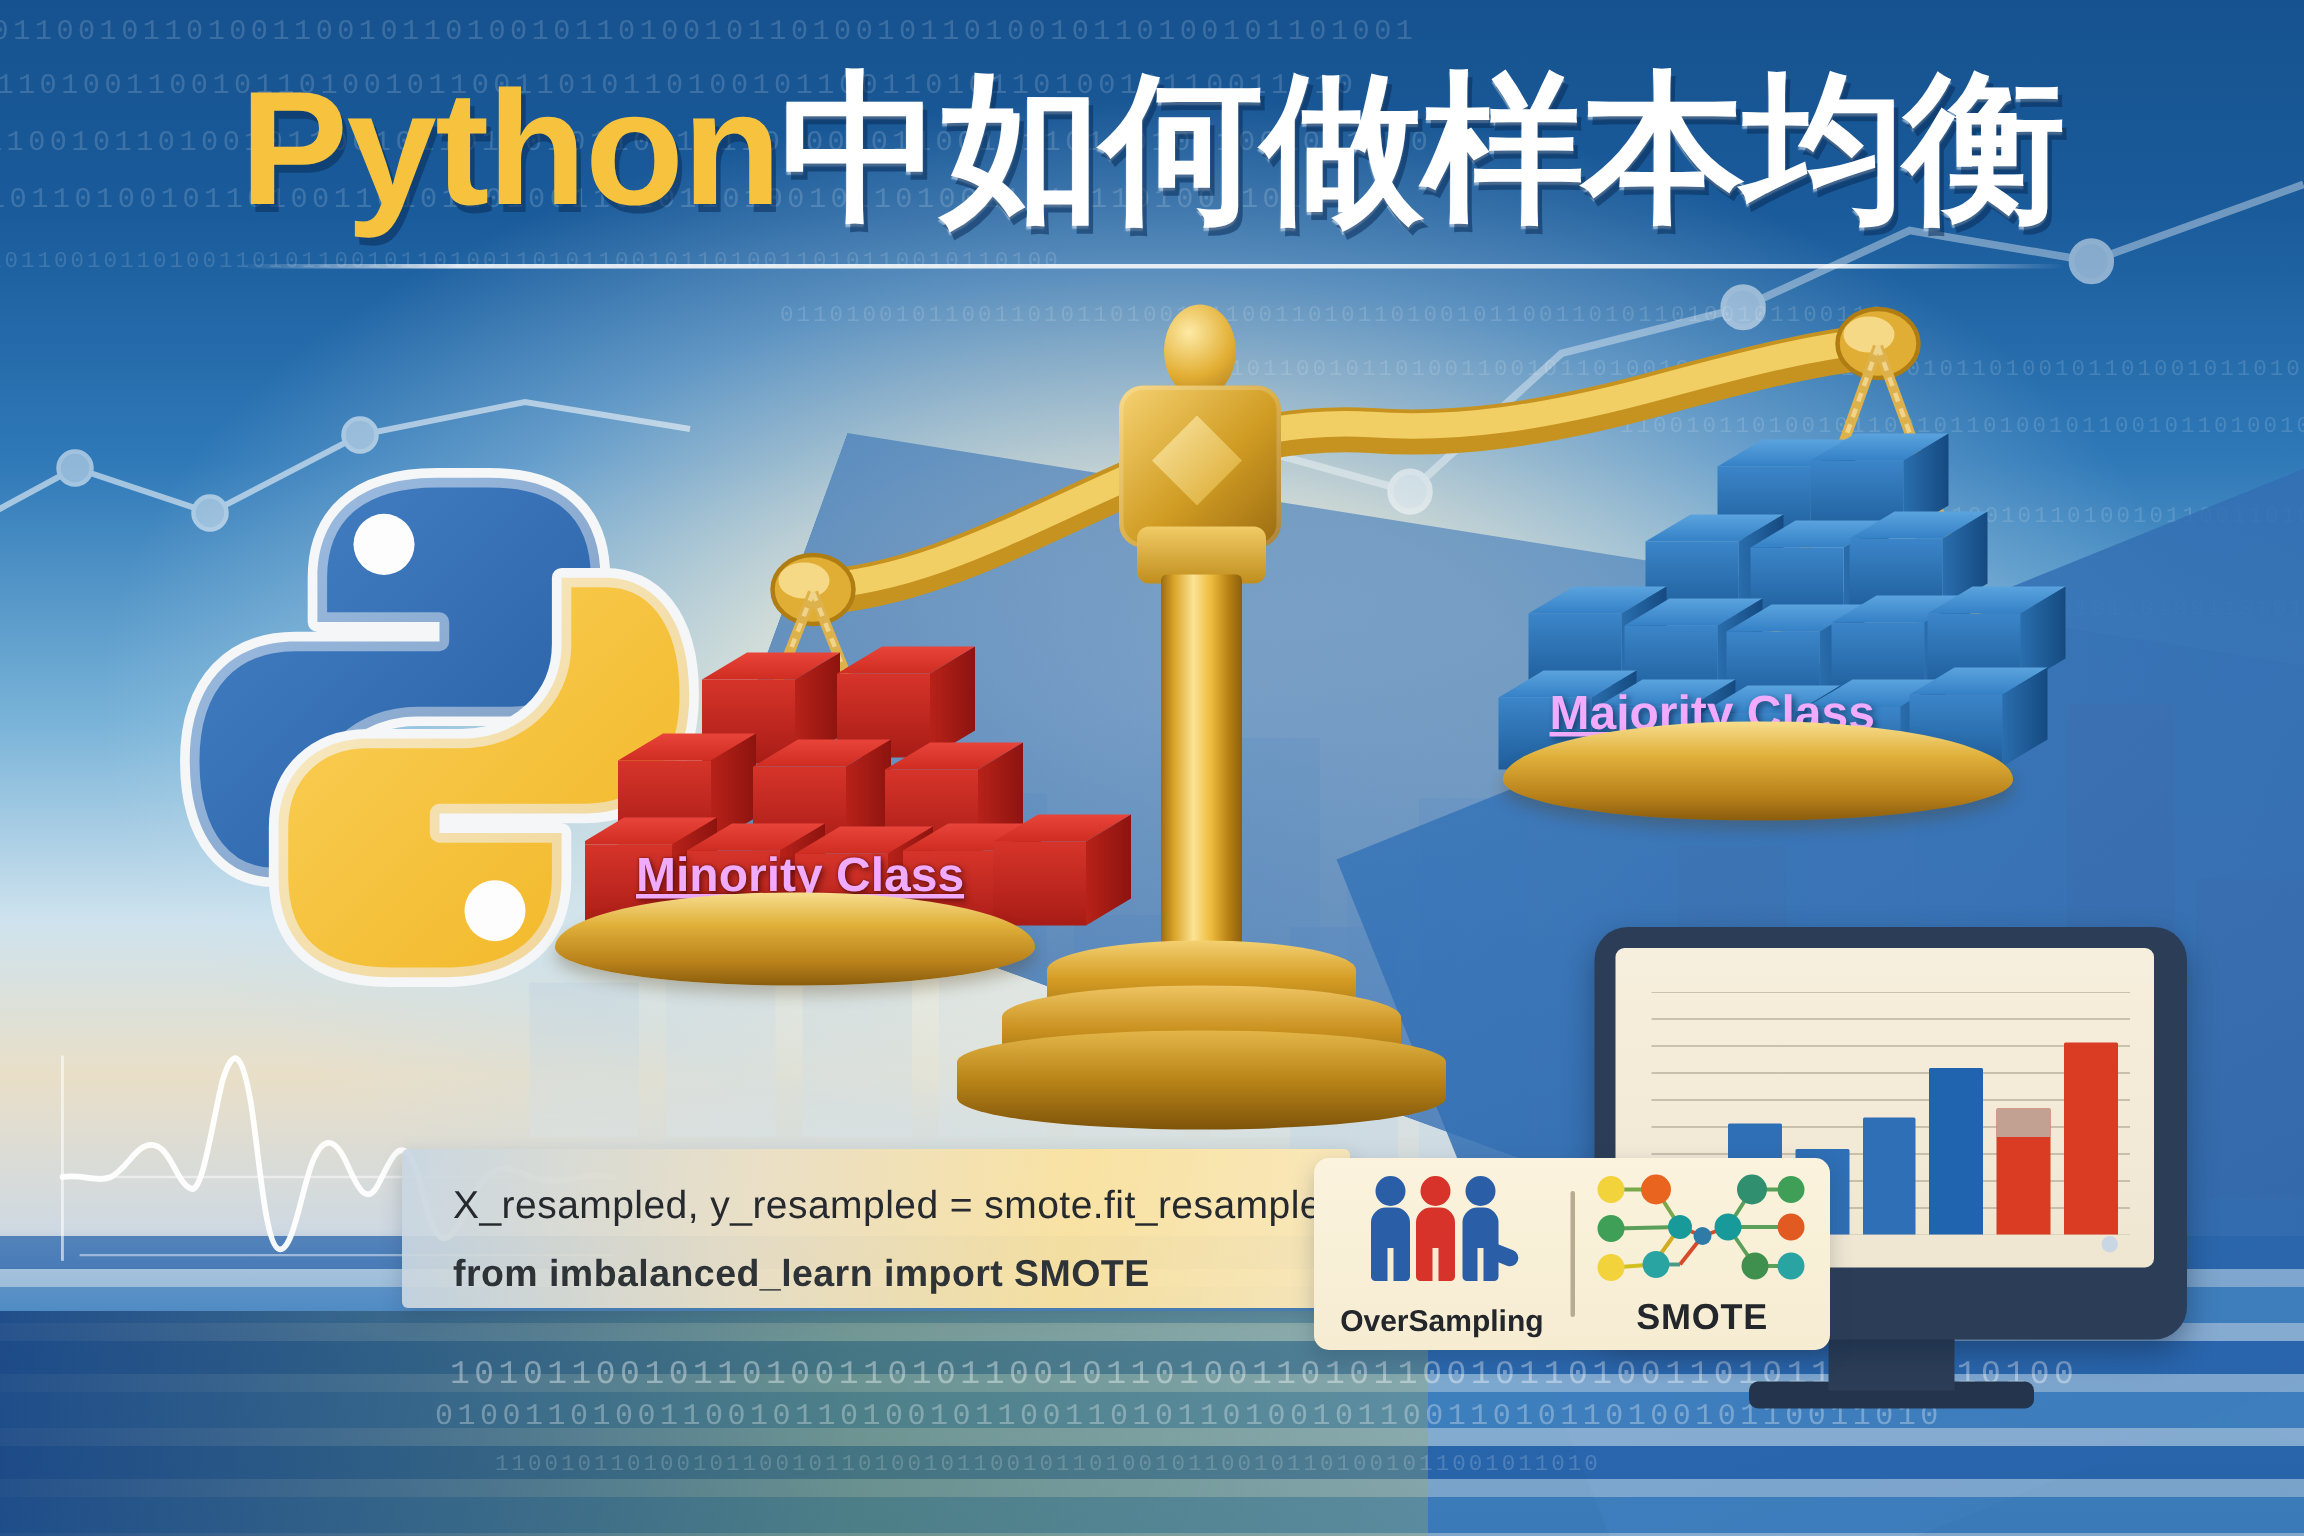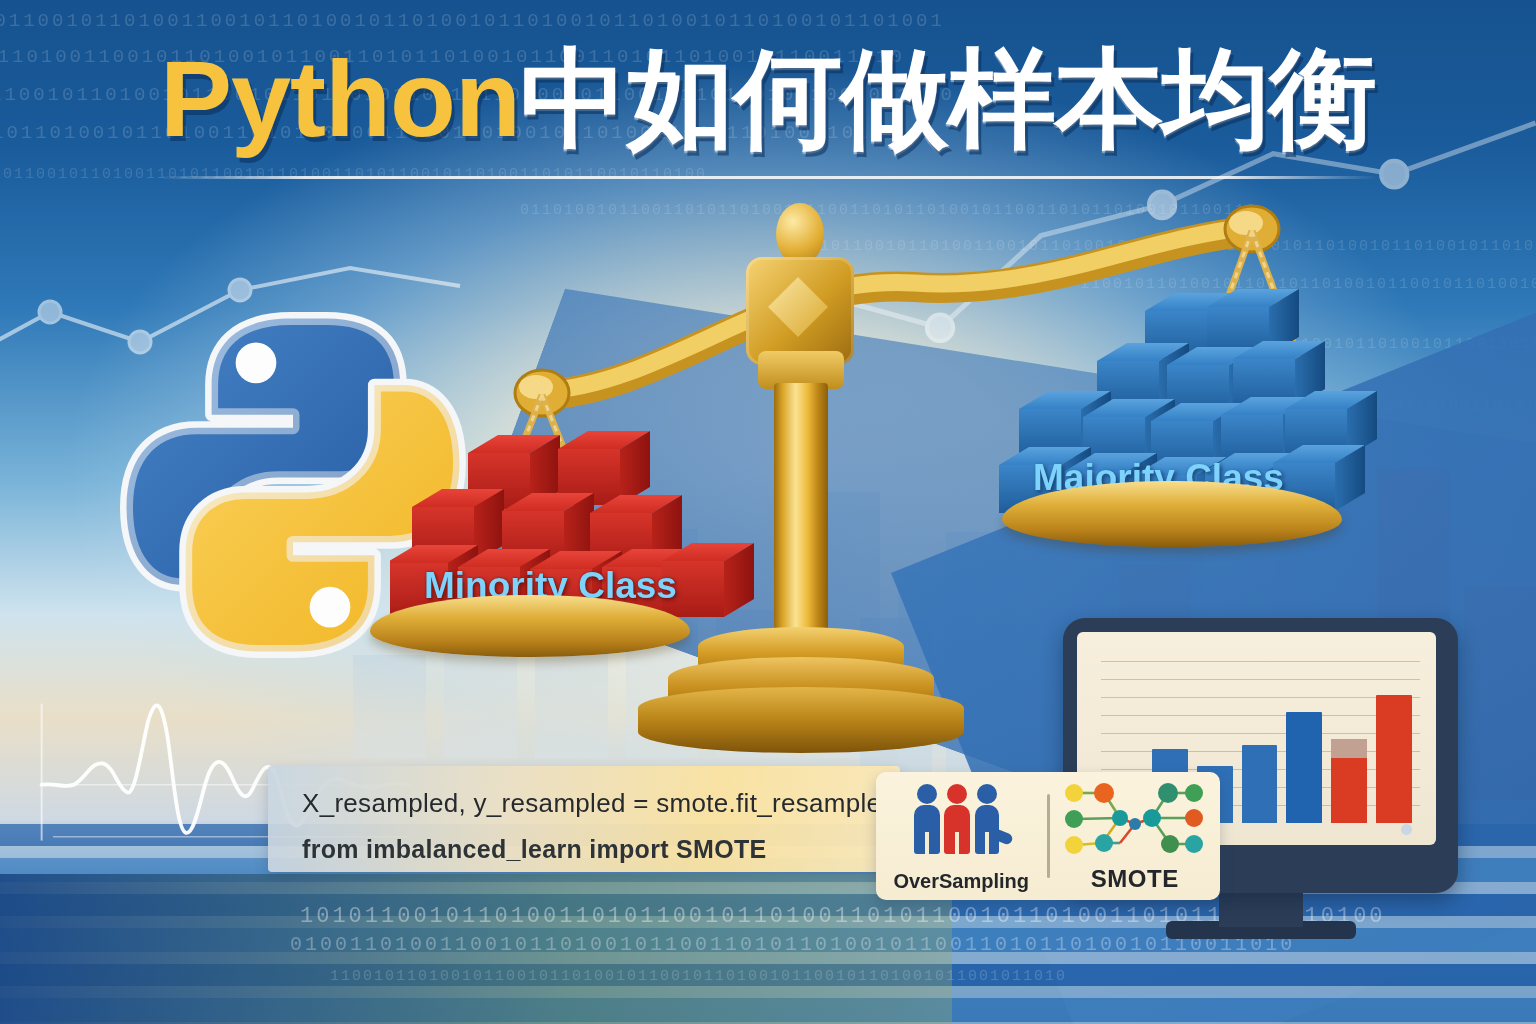--- a/index.html
+++ b/index.html
@@ -107,23 +107,24 @@
   .collar{ position:absolute; left:464px; top:150px; width:82px; height:36px; border-radius:8px;
     background:linear-gradient(180deg,#f1cb66,#c08e1d); }
 
   .pan{ position:absolute; width:300px; height:58px; border-radius:50%/60% 60% 42% 42%;
     background:linear-gradient(180deg,#f7dd8e 0%, #e0b03a 35%, #b9811a 75%, #8a5d0d 100%);
     box-shadow:0 6px 10px rgba(80,55,10,.28);}
   .pan-left{ left:60px; top:580px; }
   .pan-right{ left:640px; top:440px; }
 
   .class-label{
-    position:absolute; color:#7dd3fc; font-weight:bold; font-size:37px;
+    position:absolute; color:#f0abfc; font-weight:bold; font-size:32px;
     text-shadow:2px 2px 4px rgba(60,0,0,.55), 0 0 2px rgba(0,0,0,.45);
     white-space:nowrap;
+    text-decoration:underline;
   }
 
   
   .monitor{ position:absolute; left:1063px; top:618px; width:395px; height:275px; }
   .mon-bezel{ position:absolute; inset:0; background:#2c3e57; border-radius:22px;
      box-shadow:0 8px 20px rgba(15,35,65,.45); }
   .mon-screen{ position:absolute; left:14px; top:14px; right:22px; bottom:48px;
      background:linear-gradient(180deg,#f7efdd,#efe6d2); border-radius:6px; overflow:hidden; }
   .mon-grid{ position:absolute; left:24px; right:16px; top:12px; bottom:22px;
      background:repeating-linear-gradient(180deg, rgba(170,160,140,.0) 0 17px, rgba(150,140,120,.45) 17px 18px); }

